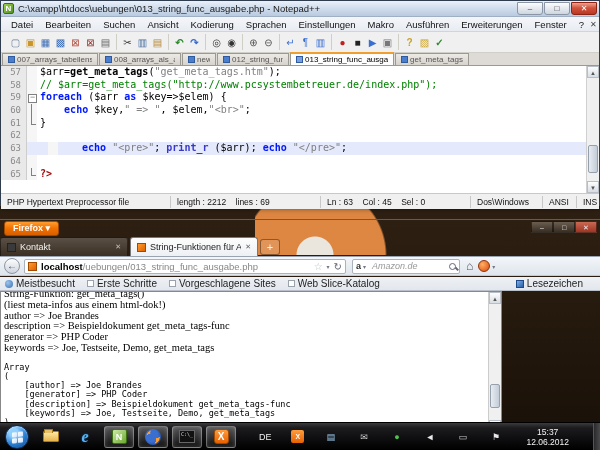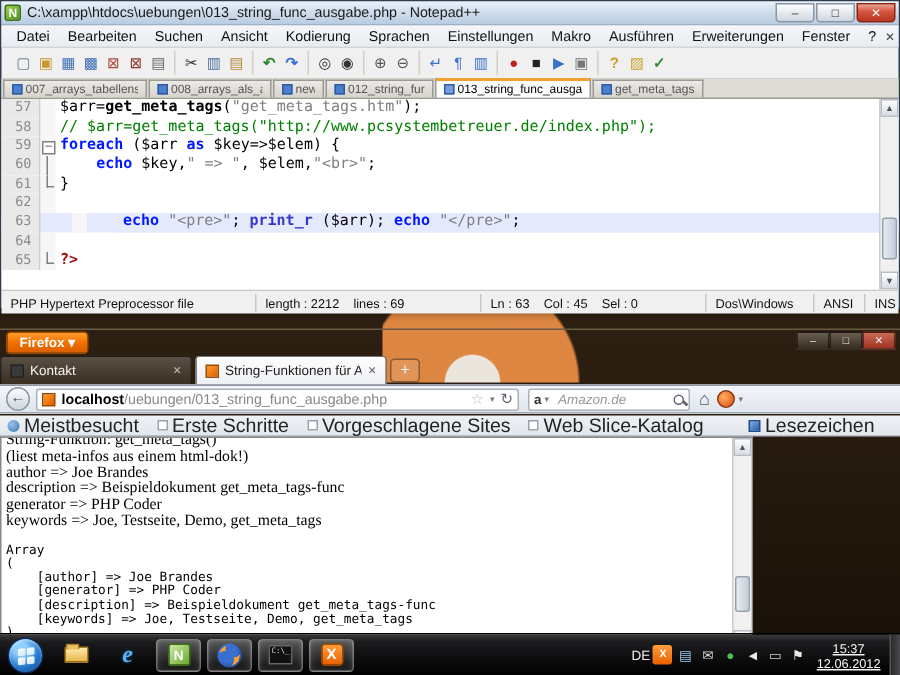--- a/index.html
+++ b/index.html
@@ -138,21 +138,21 @@
   .srch-text { color:#999; font-style:italic; flex:1; padding-left:4px; }
   .magnifier { width:7px; height:7px; border:1.5px solid #667; border-radius:50%; position:relative; flex:none; }
   .magnifier::after { content:""; position:absolute; width:4px; height:1.5px; background:#667;
     transform:rotate(45deg); right:-3.5px; bottom:-1px; }
   .nav-home { font-size:12px; color:#556; margin-left:6px; }
   .nav-plugin { width:12px; height:12px; border-radius:50%; margin-left:5px;
     background:radial-gradient(circle at 35% 35%,#ffb060,#d84a10); border:1px solid #903008; }
 
   .fx-bookmarks { position:absolute; left:0; top:58px; height:14px; width:600px;
     background:linear-gradient(180deg,#eef1f5,#e2e7ed); border-bottom:1px solid #b9c0c9;
-    display:flex; align-items:center; font-size:13px; color:#222; padding:0 5px; }
+    display:flex; align-items:center; font-size:10px; color:#222; padding:0 5px; }
   .bm { display:flex; align-items:center; gap:3px; margin-right:12px; }
   .bm-ic1 { width:8px; height:8px; border-radius:50%; background:radial-gradient(circle at 35% 35%,#9cc4ee,#3a6fb0); }
   .bm-ic2 { width:7px; height:7px; border:1px solid #9aa2ac; background:#fff; }
   .bm-right { margin-left:auto; display:flex; align-items:center; gap:3px; }
   .bm-ic3 { width:8px; height:8px; background:linear-gradient(135deg,#7ab0e8,#2a5fa8); border:1px solid #1d4a88; }
 
   .fx-content { position:absolute; left:0; top:72px; width:502px; height:142px;
     background:#fff; border:1px solid #888; overflow:hidden; }
   .page-lines { margin:-3px 0 0 3px; font-family:"Liberation Serif",serif; font-size:10.5px;
     line-height:10.8px; color:#000; }
@@ -189,29 +189,29 @@
   .ic-ff { width:16px; height:16px; border-radius:50%; position:relative;
     background:radial-gradient(circle at 40% 40%,#3a6fd0 0 45%,#1a3a80 100%); }
   .ic-ff::after { content:""; position:absolute; inset:1px;
     background:radial-gradient(circle at 70% 20%, rgba(0,0,0,0) 35%, #ff9d2e 38% 75%, #d85000 100%);
     border-radius:50%; -webkit-mask:radial-gradient(circle at 30% 70%, transparent 40%, #000 43%); }
   .ic-console { width:16px; height:13px; background:#111; border:1px solid #666;
     color:#ddd; font-size:5px; font-family:"DejaVu Sans Mono",monospace; line-height:6px; padding-left:1px; }
   .ic-xampp { width:15px; height:15px; border-radius:3px; color:#fff; font-weight:bold; font-size:10px;
     text-align:center; line-height:14px; background:linear-gradient(180deg,#ff9d3e,#e86000);
     border:1px solid #a04a00; }
-  .tray { margin-left:auto; display:flex; align-items:center; gap:2px; color:#eee; font-size:9px; }
+  .tray { margin-left:auto; display:flex; align-items:center; gap:20px; color:#eee; font-size:9px; }
   .tray-lang { font-size:9px; color:#f0f0f0; }
   .tray-ic { width:13px; height:13px; display:flex; align-items:center; justify-content:center;
     font-size:9px; flex:none; }
   .t-xampp { background:linear-gradient(180deg,#ff9d3e,#e86000); border-radius:2px; color:#fff;
     font-size:7px; font-weight:bold; }
   .t-display { color:#9ecbf0; } .t-mail { color:#d8d8d8; } .t-update { color:#4fc04f; }
   .t-vol { color:#e8e8e8; } .t-net { color:#d0d0d0; } .t-flag { color:#e8e8e8; }
-  .tray-clock { text-align:center; line-height:10px; font-size:8.5px; color:#f4f4f4; padding:0 4px;text-decoration:underline; }
+  .tray-clock { text-align:center; line-height:10px; font-size:8.5px; color:#f4f4f4; padding:0 4px; }
   .show-desktop { width:7px; height:28px; border-left:1px solid #555;
     background:linear-gradient(90deg,#2a2a2c,#4a4a4e); flex:none; }
 </style>
 </head>
 <body>
 
 <div class="screen">
   <div class="wallpaper">
     <div class="wall-blob"></div>
   </div>

